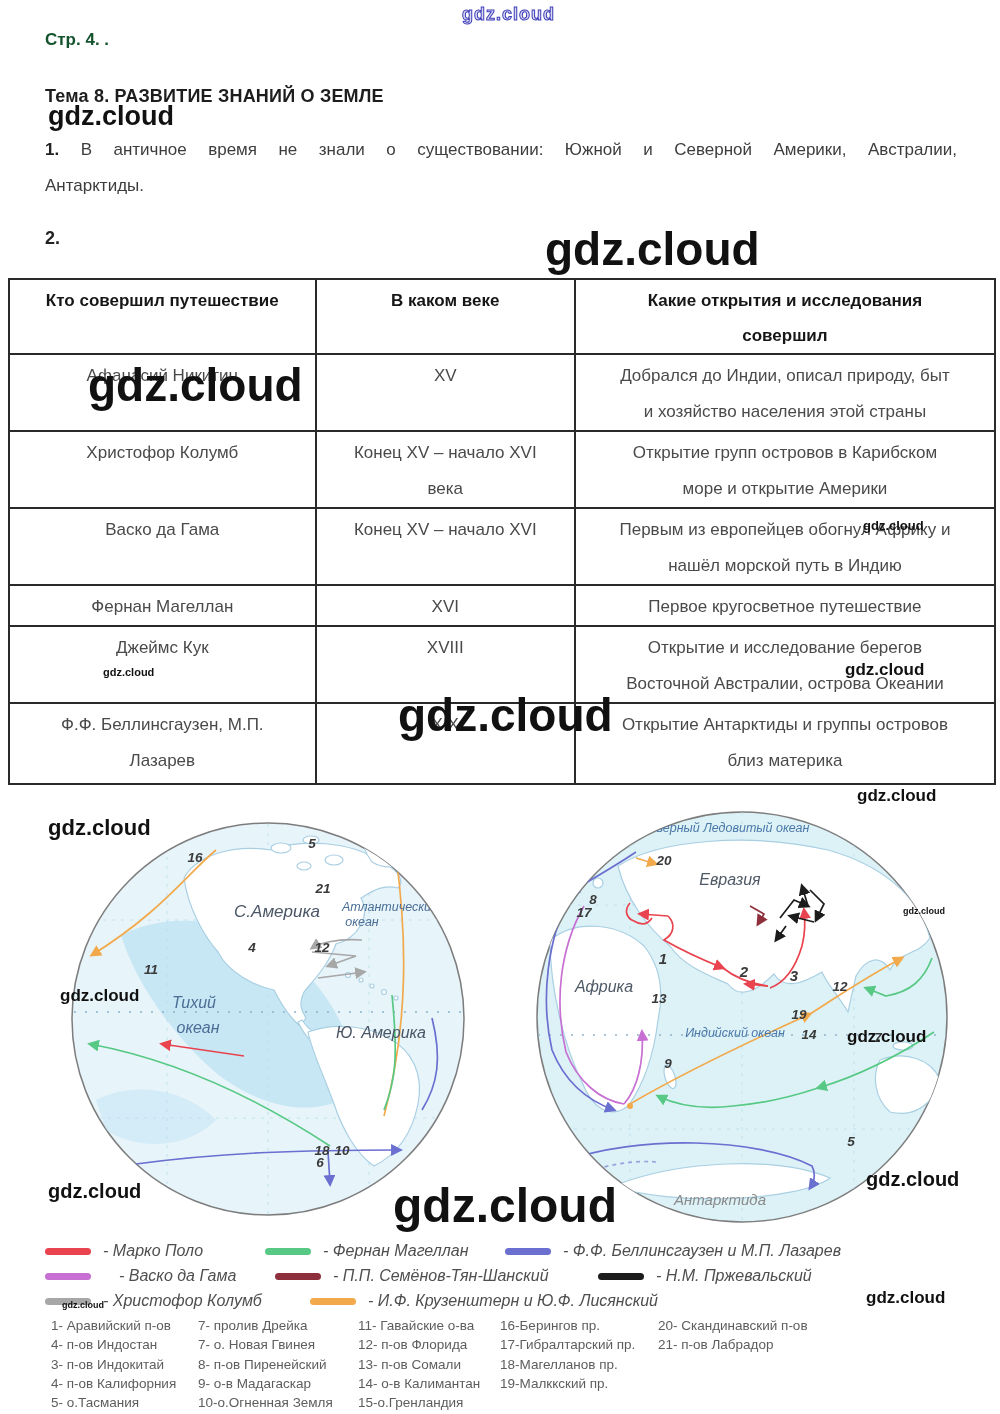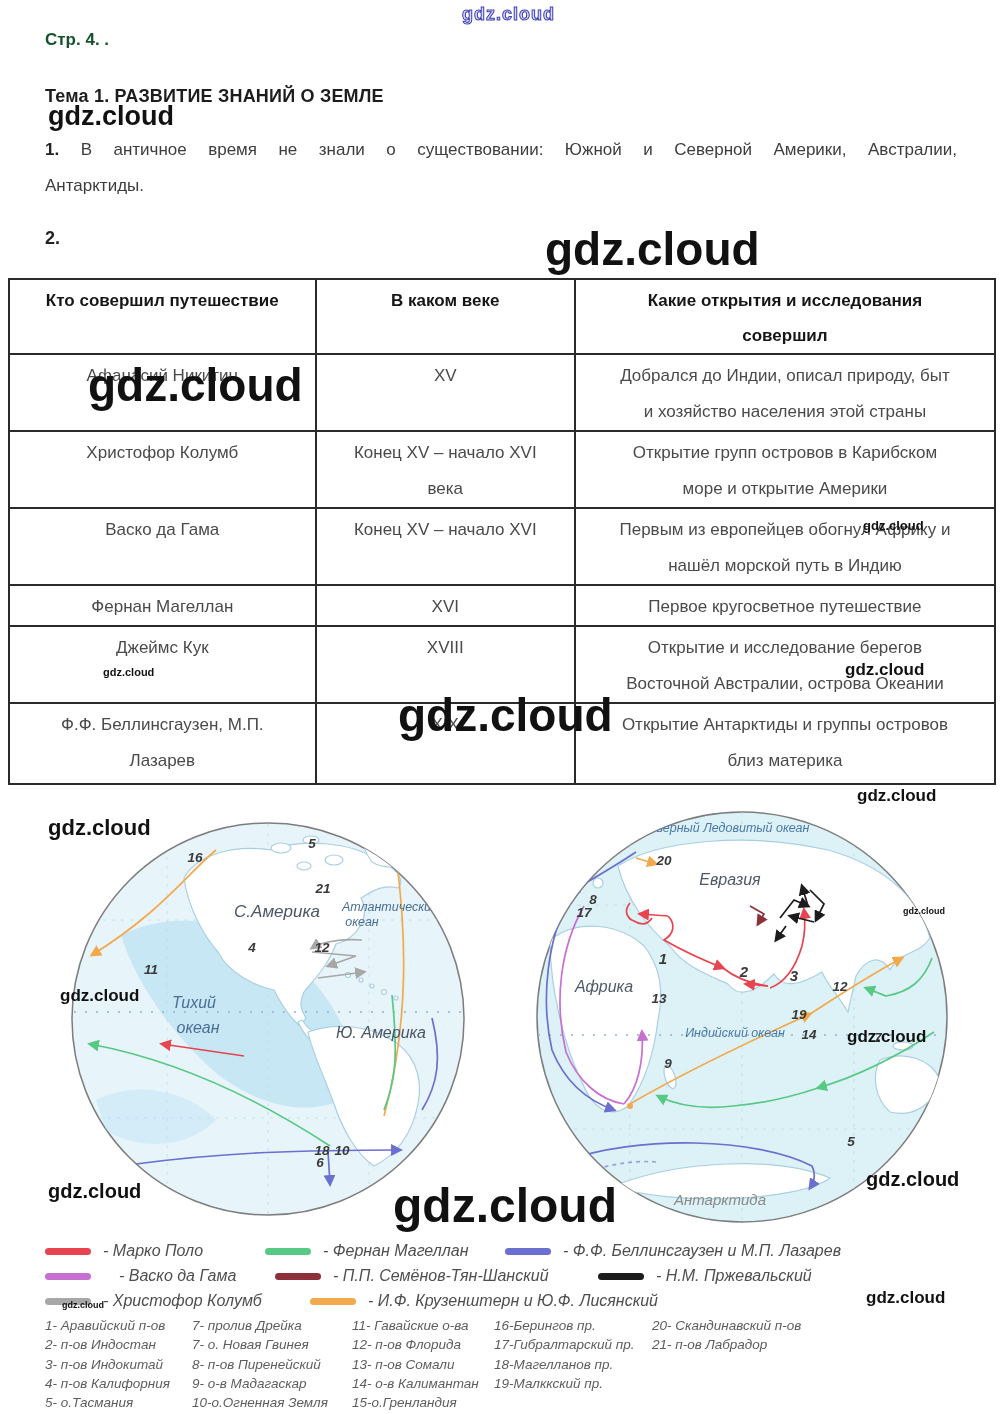--- a/index.html
+++ b/index.html
@@ -32,21 +32,21 @@
   tr.r1 td{height:70px;} tr.r2 td{height:66px;} tr.r3 td{height:63px;}
   tr.r4 td{height:31px;} tr.r5 td{height:67px;} tr.r6 td{height:76px;}
   
   .map{position:absolute;z-index:1;}
   .map svg{display:block;}
   
   .leg-item{position:absolute;height:18px;z-index:5;}
   .leg-sw{position:absolute;top:6px;left:0;width:46px;height:7px;border-radius:4px;}
   .leg-label{position:absolute;left:0;top:0;font-style:italic;font-size:16px;color:#4f4f4f;white-space:nowrap;}
   
-  .idx{position:absolute;font-style:italic;font-size:13.5px;color:#5d5d5d;line-height:19.3px;white-space:nowrap;z-index:5;}
+  .idx{position:absolute;font-size:13.5px;color:#5d5d5d;line-height:19.3px;white-space:nowrap;z-index:5;margin-left:6px;}
 </style>
 </head>
 <body>
 
 <div id="page">
 
   <div class="wm wm-outline" style="left:462px;top:4px;">gdz.cloud</div>
   <div class="wm" style="left:48px;top:101px;font-size:27px;">gdz.cloud</div>
   <div class="wm wm-xl" style="left:545px;top:222px;">gdz.cloud</div>
   <div class="wm wm-xl" style="left:88px;top:358px;">gdz.cloud</div>
@@ -59,21 +59,21 @@
   <div class="wm wm-md" style="left:48px;top:1180px;font-size:20px;">gdz.cloud</div>
   <div class="wm wm-md" style="left:857px;top:786px;">gdz.cloud</div>
   <div class="wm wm-xs" style="left:903px;top:906px;">gdz.cloud</div>
   <div class="wm wm-md" style="left:847px;top:1027px;">gdz.cloud</div>
   <div class="wm wm-md" style="left:866px;top:1168px;font-size:20px;">gdz.cloud</div>
   <div class="wm" style="left:393px;top:1178px;font-size:48px;">gdz.cloud</div>
   <div class="wm wm-md" style="left:866px;top:1288px;">gdz.cloud</div>
   <div class="wm wm-xs" style="left:62px;top:1300px;">gdz.cloud</div>
 
   <div class="abs h-page">Стр. 4. .</div>
-  <div class="abs h-topic">Тема 1. РАЗВИТИЕ ЗНАНИЙ О ЗЕМЛЕ</div>
+  <div class="abs h-topic">Тема 8. РАЗВИТИЕ ЗНАНИЙ О ЗЕМЛЕ</div>
 
   <div class="abs q1">
     <div class="l1"><b>1.</b> <span>В античное время не знали о существовании: Южной и Северной Америки, Австралии,</span></div>
     <div class="l2">Антарктиды.</div>
   </div>
 
   <div class="abs qnum">2.</div>
 
   <table class="main">
     <tbody>
@@ -341,21 +341,21 @@
     </div>
     <div class="leg-item" style="left:310px;top:1292px;">
       <span class="leg-sw" style="background: rgb(242, 169, 76);"></span>
       <span class="leg-label" style="left:58px;">- И.Ф. Крузенштерн и Ю.Ф. Лисянский</span>
     </div>
   </div>
 
   <div>
     <div class="idx" style="left:45px;top:1316px;">
       <div>1- Аравийский п-ов</div>
-      <div>2- п-ов Индостан</div>
+      <div>4- п-ов Индостан</div>
       <div>3- п-ов Индокитай</div>
       <div>4- п-ов Калифорния</div>
       <div>5- о.Тасмания</div>
     </div>
     <div class="idx" style="left:192px;top:1316px;">
       <div>7- пролив Дрейка</div>
       <div>7- о. Новая Гвинея</div>
       <div>8- п-ов Пиренейский</div>
       <div>9- о-в Мадагаскар</div>
       <div>10-о.Огненная Земля</div>

